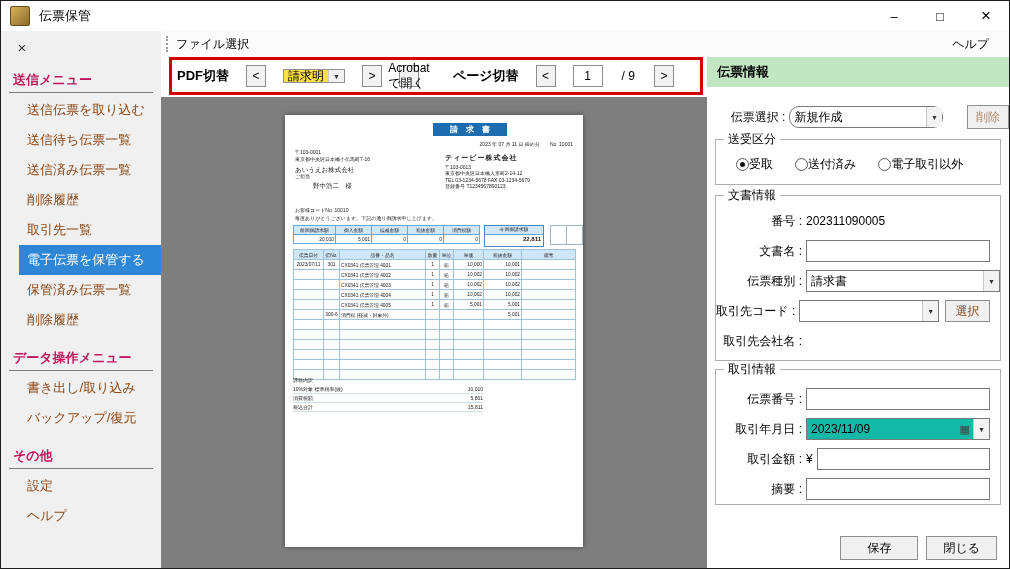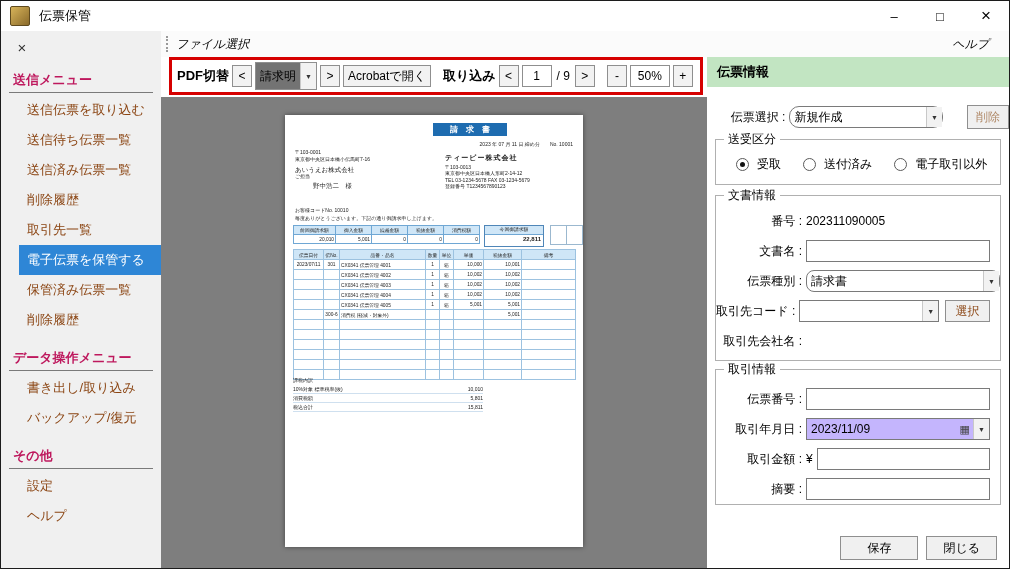--- a/index.html
+++ b/index.html
@@ -15,30 +15,30 @@
   .win-btn.close{font-size:17px;}
 
   
   .sidebar{position:absolute;left:0;top:30px;width:160px;bottom:0;background:#f0f0f0;overflow:hidden;}
   .sb-close{margin:8px 0 0 12px;width:18px;height:18px;line-height:18px;text-align:center;font-size:15px;color:#333;cursor:pointer;}
   .sb-heading{margin:12px 8px 2px 8px;padding:2px 0 3px 4px;font-weight:bold;font-size:13px;color:#be185d;border-bottom:1px solid #7a7a7a;white-space:nowrap;}
   .sb-item{margin-left:18px;padding:6px 4px 6px 8px;font-size:13px;color:#8b4513;cursor:pointer;white-space:nowrap;}
   .sb-item.selected{background:#2e86d6;color:#fff;}
 
   
-  .filebar{position:absolute;left:160px;top:30px;right:0;height:26px;background:#fbfbfb;display:flex;align-items:center;font-size:12px;border-bottom:1px solid #ececec;font-style:italic;}
+  .filebar{position:absolute;left:160px;top:30px;right:0;height:26px;background:#fbfbfb;display:flex;align-items:center;font-size:12px;border-bottom:1px solid #ececec;}
   .grip{width:0;height:16px;border-left:2px dotted #9a9a9a;margin:0 8px 0 5px;}
   .help-link{margin-left:auto;margin-right:20px;cursor:pointer;}
 
   
   .toolbar-zone{position:absolute;left:160px;top:56px;width:546px;height:40px;background:#fff;}
-  .red-box{position:absolute;left:8px;top:0;width:534px;height:38px;border:3px solid #d60000;box-sizing:border-box;display:flex;align-items:center;padding:0 5px;gap:3px;}
+  .red-box{position:absolute;left:8px;top:0;width:534px;height:38px;border:3px solid #d60000;box-sizing:border-box;display:flex;align-items:center;padding:0 5px;gap:17px;}
   .tb-label{font-weight:bold;font-size:13px;white-space:nowrap;}
   .tb-btn{height:22px;min-width:20px;border:1px solid #8f8f8f;background:#f2f2f2;font-size:12px;display:flex;align-items:center;justify-content:center;cursor:pointer;padding:0 4px;box-sizing:border-box;}
-  .tb-combo{height:28px;border:1px solid #8f8f8f;background:#737373;display:flex;align-items:center;font-size:12px;cursor:pointer;box-sizing:border-box;}
+  .tb-combo{height:14px;border:1px solid #8f8f8f;background:#fde047;display:flex;align-items:center;font-size:12px;cursor:pointer;box-sizing:border-box;}
   .tb-combo .val{padding:0 4px;white-space:nowrap;}
   .combo-arrow{width:15px;align-self:stretch;display:flex;align-items:center;justify-content:center;font-size:7px;color:#333;background:#f2f2f2;border-left:1px solid #c8c8c8;}
   .tb-input{height:22px;width:30px;border:1px solid #8f8f8f;text-align:center;font-size:12px;font-family:inherit;padding:0;box-sizing:border-box;}
   .zoom-input{width:40px;}
   .slash-total{font-size:12px;margin:0 2px;white-space:nowrap;}
   .tb-spacer{width:6px;}
 
   
   .panel-header{position:absolute;left:706px;top:56px;right:0;height:30px;background:#c2e5c2;display:flex;align-items:center;padding-left:10px;font-weight:bold;font-size:13px;box-sizing:border-box;}
   .rpanel{position:absolute;left:706px;top:96px;right:0;bottom:0;background:#fff;font-size:12px;}
@@ -46,30 +46,30 @@
   .rp-label{width:86px;text-align:right;margin-right:4px;white-space:nowrap;}
   .rp-combo{height:22px;border:1px solid #7a7a7a;background:#fff;display:flex;align-items:center;cursor:pointer;box-sizing:border-box;}
   .rp-combo .val{flex:1;padding:0 4px;white-space:nowrap;overflow:hidden;}
   .rp-btn{height:24px;border:1px solid #8f8f8f;background:#f0f0f0;font-size:12px;display:flex;align-items:center;justify-content:center;cursor:pointer;box-sizing:border-box;}
   .btn-delete{width:46px;margin-left:24px;color:#b08968;}
   .btn-select{width:52px;margin-left:6px;margin-right:10px;color:#8b4513;height:22px;}
   .group{position:absolute;left:8px;width:286px;border:1px solid #b0b0b0;box-sizing:border-box;}
   .gtitle{position:absolute;top:-8px;left:8px;background:#fff;padding:0 4px;font-size:12px;line-height:14px;}
   .group-category{top:42px;height:46px;}
   .radio-row{display:flex;align-items:center;padding:16px 0 0 20px;gap:22px;}
-  .radio-opt{display:flex;align-items:center;gap:8px;cursor:pointer;white-space:nowrap;}
+  .radio-opt{display:flex;align-items:center;gap:0;cursor:pointer;white-space:nowrap;}
   .radio{width:13px;height:13px;border:1px solid #5a5a5a;border-radius:50%;background:#fff;position:relative;box-sizing:border-box;}
   .radio.checked::after{content:"";position:absolute;left:3px;top:3px;width:5px;height:5px;border-radius:50%;background:#111;}
   .group-doc{top:98px;height:166px;padding-top:10px;box-sizing:border-box;}
   .group-trans{top:272px;height:136px;padding-top:14px;box-sizing:border-box;}
   .frow{display:flex;align-items:center;height:30px;}
   .rp-input{flex:1;height:22px;border:1px solid #7a7a7a;font-size:12px;font-family:inherit;padding:0 4px;margin-right:10px;box-sizing:border-box;}
-  .combo-flex{flex:1;border-radius:8px;}
+  .combo-flex{flex:1;}
   .combo-code{width:140px;flex:none;}
-  .date-input{flex:1;display:flex;align-items:center;height:22px;border:1px solid #7a7a7a;background:#c4b5fd;padding-left:4px;margin-right:10px;box-sizing:border-box;}
+  .date-input{flex:1;display:flex;align-items:center;height:22px;border:1px solid #7a7a7a;background:#14b8a6;padding-left:4px;margin-right:10px;box-sizing:border-box;}
   .date-val{flex:1;}
   .cal-icon{font-size:11px;color:#444;margin-right:3px;}
   .yen{margin-right:4px;}
   .rp-buttons{position:absolute;right:12px;bottom:8px;display:flex;gap:8px;}
   .btn-save{padding:0 26px;}
   .btn-close{padding:0 16px;}
 
   
   .preview{position:absolute;left:160px;top:96px;width:546px;bottom:0;background:#7e7e7e;text-decoration:underline;}
   .doc{position:absolute;left:124px;top:18px;width:298px;height:432px;background:#fff;box-shadow:0 0 5px rgba(0,0,0,.45);overflow:hidden;color:#222;}
@@ -154,21 +154,21 @@
     <div class="red-box">
       <span class="tb-label">PDF切替</span>
       <div class="tb-btn">&lt;</div>
       <div class="tb-combo">
         <span class="val">請求明</span>
         <span class="combo-arrow">▼</span>
       </div>
       <div class="tb-btn">&gt;</div>
       <div class="tb-btn">Acrobatで開く</div>
       <span class="tb-spacer"></span>
-      <span class="tb-label">取り込み</span>
+      <span class="tb-label">ページ切替</span>
       <div class="tb-btn">&lt;</div>
       <input class="tb-input" value="1" style="">
       <span class="slash-total">/ 9</span>
       <div class="tb-btn">&gt;</div>
       <span class="tb-spacer"></span>
       <div class="tb-btn">-</div>
       <input class="tb-input zoom-input" value="50%" style="">
       <div class="tb-btn">+</div>
     </div>
   </div>

